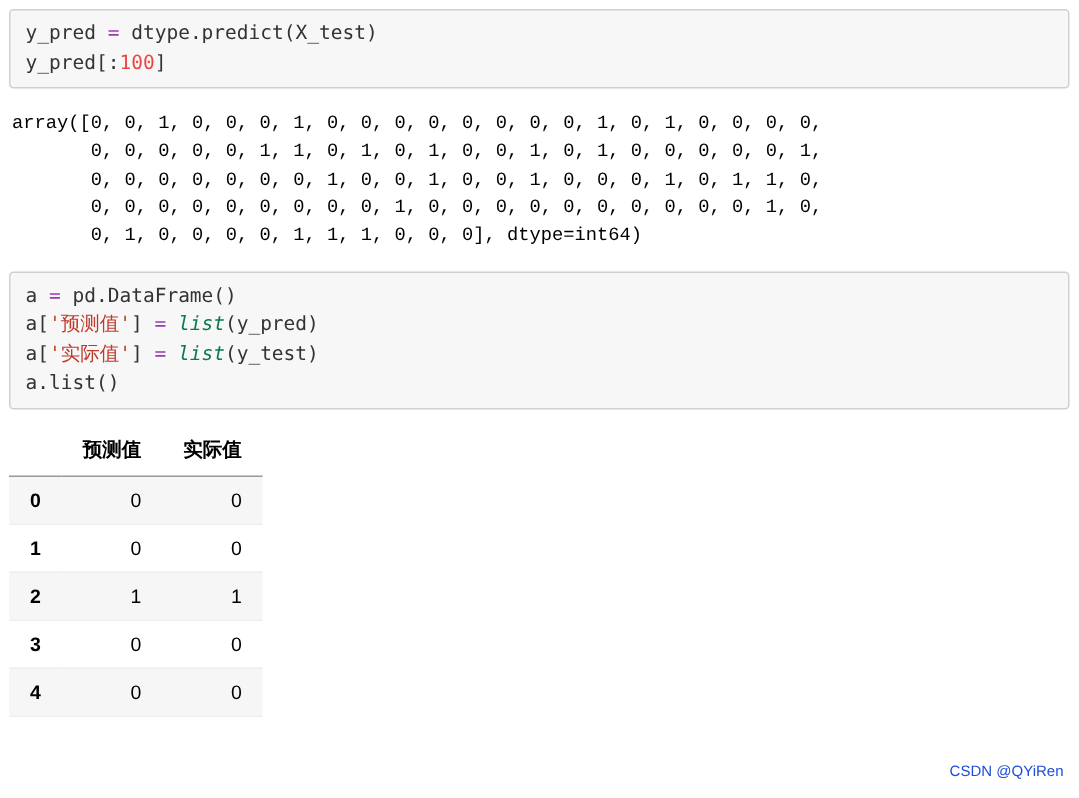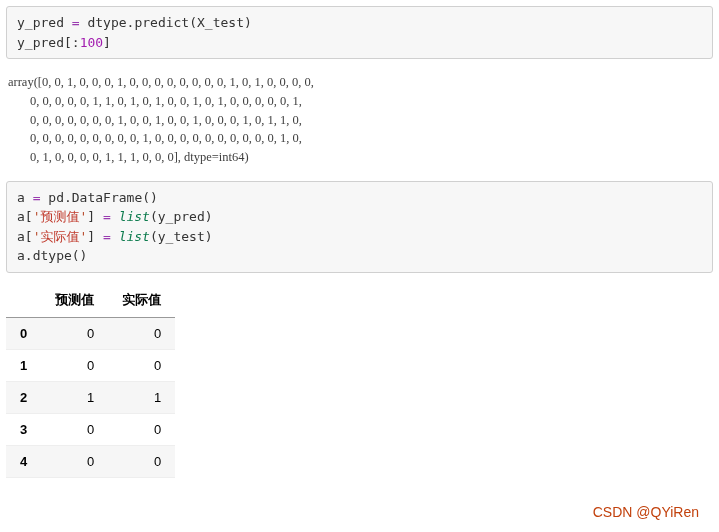--- a/index.html
+++ b/index.html
@@ -20,29 +20,29 @@
       background: #f7f7f7;
       border: 1px solid #d0d0d0;
       border-radius: 3px;
       padding: 6px 10px;
       margin-bottom: 10px;
       line-height: 1.5;
       white-space: pre;
       color: #333;
     }
     .output-text {
-      font-family: Liberation Serif, serif;
+      font-family: Liberation Mono, monospace;
       padding: 4px 2px;
       margin-bottom: 10px;
-      color: #404040;
+      color: #000000;
       line-height: 1.5;
       white-space: pre;
       font-size: 12.5px;
     }
-    .num { color: #a21caf; }
+    .num { color: #ef4444; }
     .op { color: #9a3cb0; }
     .builtin { color: #0b7a4c; font-style: italic; }
     .str { color: #b84b2c; }
     .cjk { color: #c0392b; }
     table.df {
       border-collapse: collapse;
       margin-top: 6px;
       font-family: "Helvetica Neue", Arial, sans-serif;
       font-size: 13px;
     }
@@ -60,42 +60,42 @@
       font-weight: bold;
       text-align: right;
       color: #000;
     }
     table.df tbody tr:nth-child(odd) {
       background: #f6f6f6;
     }
     .watermark {
       position: absolute;
       bottom: 12px;
-      right: 20px;
-      color: #c2410c;
+      right: 10px;
+      color: #1d4ed8;
       font-family: Arial, sans-serif;
-      font-size: 14px;
+      font-size: 10px;
     }
   </style>
 </head>
 <body>
 
 <div class="code-cell"><span>y_pred </span><span class="op">=</span><span> dtype.predict(X_test)</span>
 <span>y_pred[:</span><span class="num">100</span><span>]</span></div>
 
 <div class="output-text">array([0, 0, 1, 0, 0, 0, 1, 0, 0, 0, 0, 0, 0, 0, 0, 1, 0, 1, 0, 0, 0, 0,
        0, 0, 0, 0, 0, 1, 1, 0, 1, 0, 1, 0, 0, 1, 0, 1, 0, 0, 0, 0, 0, 1,
        0, 0, 0, 0, 0, 0, 0, 1, 0, 0, 1, 0, 0, 1, 0, 0, 0, 1, 0, 1, 1, 0,
        0, 0, 0, 0, 0, 0, 0, 0, 0, 1, 0, 0, 0, 0, 0, 0, 0, 0, 0, 0, 1, 0,
        0, 1, 0, 0, 0, 0, 1, 1, 1, 0, 0, 0], dtype=int64)</div>
 
 <div class="code-cell"><span>a </span><span class="op">=</span><span> pd.DataFrame()</span>
 <span>a[</span><span class="str">'</span><span class="cjk">预测值</span><span class="str">'</span><span>] </span><span class="op">=</span><span> </span><span class="builtin">list</span><span>(y_pred)</span>
 <span>a[</span><span class="str">'</span><span class="cjk">实际值</span><span class="str">'</span><span>] </span><span class="op">=</span><span> </span><span class="builtin">list</span><span>(y_test)</span>
-<span>a.dtype()</span></div>
+<span>a.list()</span></div>
 
 <table class="df">
   <thead>
     <tr>
       <th></th>
       <th>预测值</th>
       <th>实际值</th>
     </tr>
   </thead>
   <tbody>

